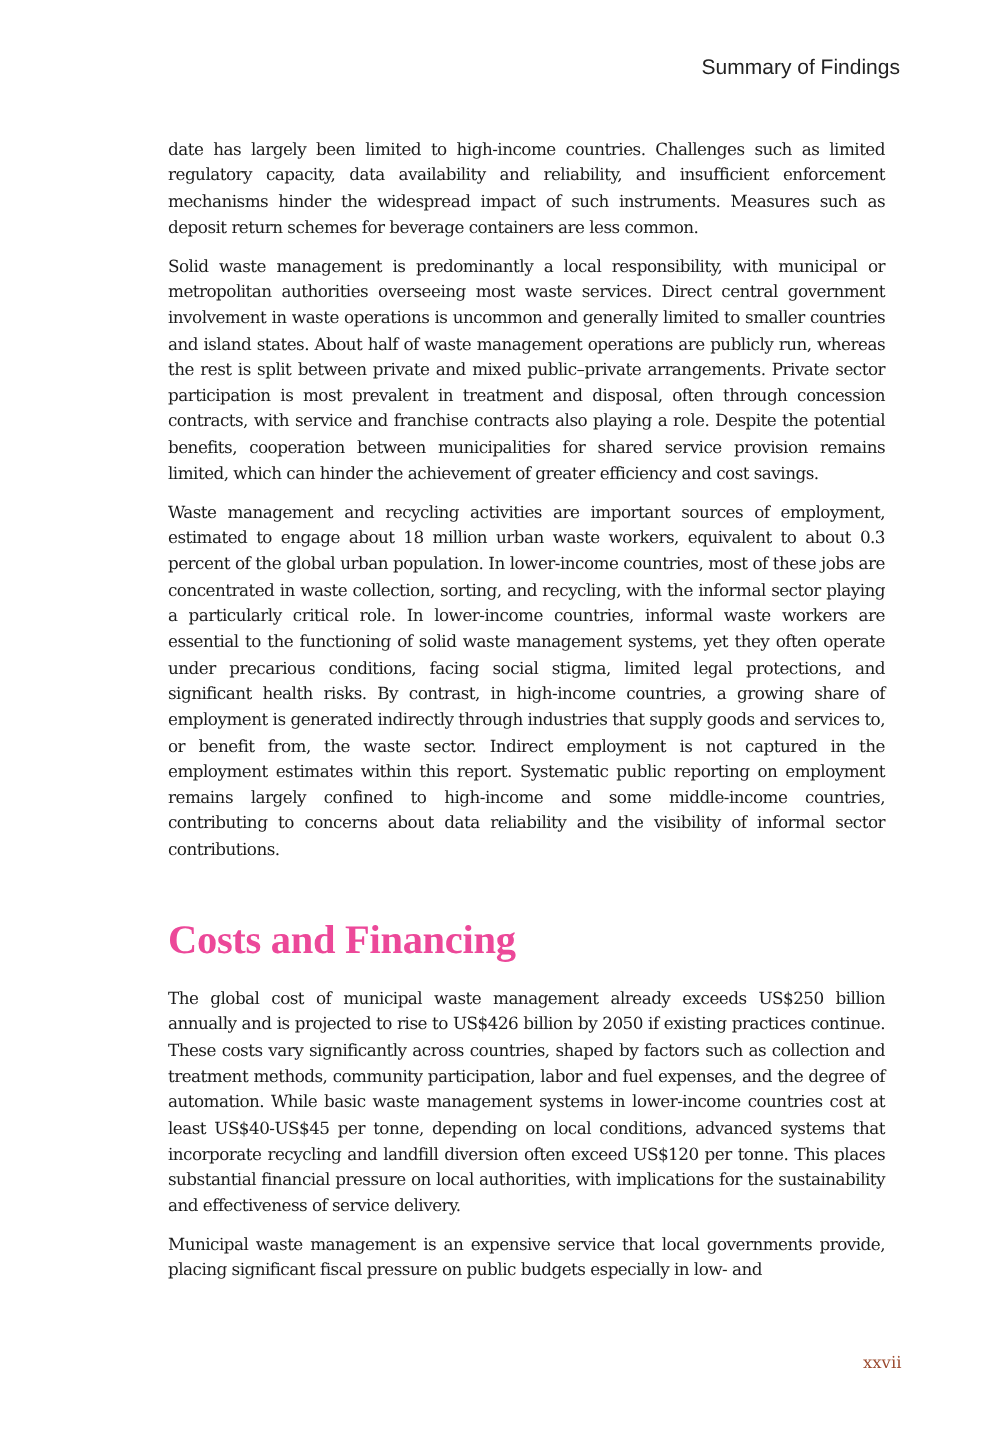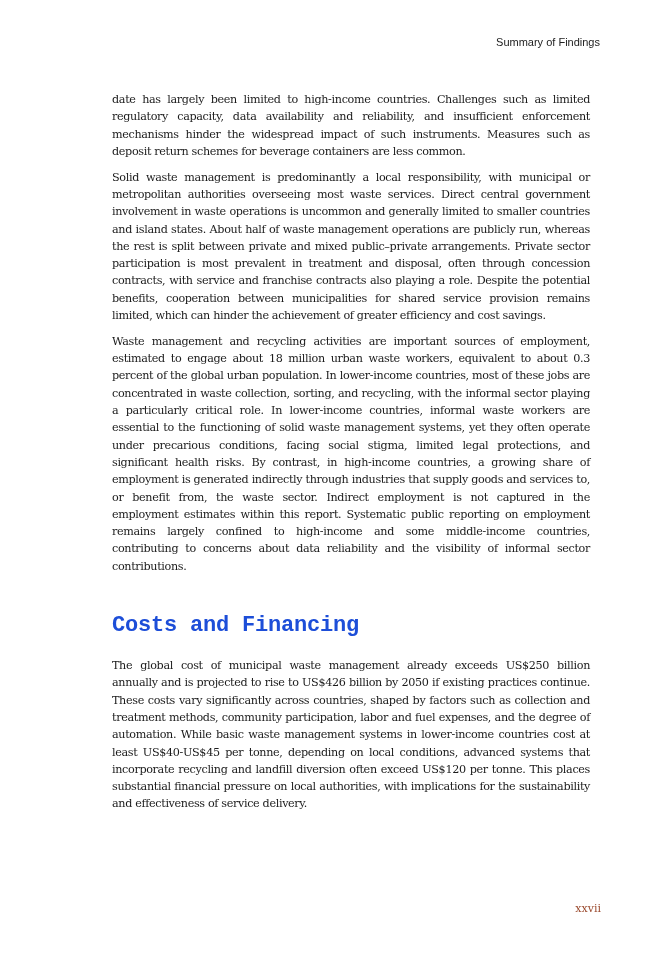--- a/index.html
+++ b/index.html
@@ -1,44 +1,45 @@
 <!DOCTYPE html>
 <html><head>
   <meta charset="utf-8">
   <style>
     html, body { margin: 0; padding: 0; background: #ffffff; }
     body { width: 672px; height: 960px; position: relative; overflow: hidden; }
     .running-header {
       position: absolute; top: 36px; right: 72px;
-      font-family: "Liberation Sans", sans-serif; font-size: 11px; color: #222;
+      font-family: "Liberation Sans", sans-serif; font-size: 14px; color: #222;
     }
     .content {
       position: absolute; left: 112px; top: 91px; width: 478px;
       font-family: "DejaVu Serif", serif; font-size: 11.2px; line-height: 17.3px; color: #1b1b1b;
     }
     .content p {
       margin: 0 0 8.5px 0; text-align: justify; hyphens: manual;
       letter-spacing: -0.35px; word-spacing: 0px;
     }
     .section-heading {
-      font-family: Liberation Mono, monospace; font-weight: bold;
-      font-size: 22px; color: #1d4ed8; margin: 36px 0 16px 0; letter-spacing: -0.2px;
+      font-family: Liberation Serif, serif; font-weight: bold;
+      font-size: 27px; color: #ec4899; margin: 36px 0 16px 0; letter-spacing: -0.2px;
       line-height: 30px;
     }
     .page-number {
       position: absolute; top: 902px; right: 71px;
       font-family: "DejaVu Serif", serif; font-size: 11px; color: #9b4a2e; margin-left: 48px;
     }
   </style>
 </head>
 <body>
 
 <div class="running-header">Summary of Findings</div>
 
 <div class="content">
   <p>date has largely been limited to high-income countries. Challenges such as limited regulatory capacity, data availability and reliability, and insufficient enforcement mechanisms hinder the widespread impact of such instruments. Measures such as deposit return schemes for beverage containers are less common.</p>
   <p>Solid waste management is predominantly a local responsibility, with municipal or metropolitan authorities overseeing most waste services. Direct central government involvement in waste operations is uncommon and generally limited to smaller countries and island states. About half of waste management operations are publicly run, whereas the rest is split between private and mixed public–private arrange­ments. Private sector participation is most prevalent in treatment and disposal, often through concession contracts, with service and franchise contracts also playing a role. Despite the potential benefits, cooperation between municipalities for shared service provision remains limited, which can hinder the achievement of greater efficiency and cost savings.</p>
   <p>Waste management and recycling activities are important sources of employment, estimated to engage about 18 million urban waste workers, equivalent to about 0.3 percent of the global urban population. In lower-income countries, most of these jobs are concentrated in waste collection, sorting, and recycling, with the informal sector playing a particularly critical role. In lower-income countries, informal waste workers are essential to the functioning of solid waste management systems, yet they often operate under precarious conditions, facing social stigma, limited legal protections, and significant health risks. By contrast, in high-income countries, a growing share of employment is generated indirectly through industries that supply goods and services to, or benefit from, the waste sector. Indirect employment is not captured in the employment estimates within this report. Systematic public reporting on employment remains largely confined to high-income and some middle-income countries, contributing to concerns about data reliability and the visibility of informal sector contributions.</p>
   <h2 class="section-heading">Costs and Financing</h2>
   <p>The global cost of municipal waste management already exceeds US$250 billion annually and is projected to rise to US$426 billion by 2050 if existing practices continue. These costs vary significantly across countries, shaped by factors such as collection and treatment methods, community participation, labor and fuel expenses, and the degree of automation. While basic waste management systems in lower-income countries cost at least US$40-US$45 per tonne, depending on local conditions, advanced systems that incorporate recycling and landfill diversion often exceed US$120 per tonne. This places substantial financial pressure on local author­ities, with implications for the sustainability and effectiveness of service delivery.</p>
+  <p>Municipal waste management is an expensive service that local governments provide, placing significant fiscal pressure on public budgets especially in low- and</p>
 </div>
 
 <div class="page-number">xxvii</div>
 
 </body></html>

